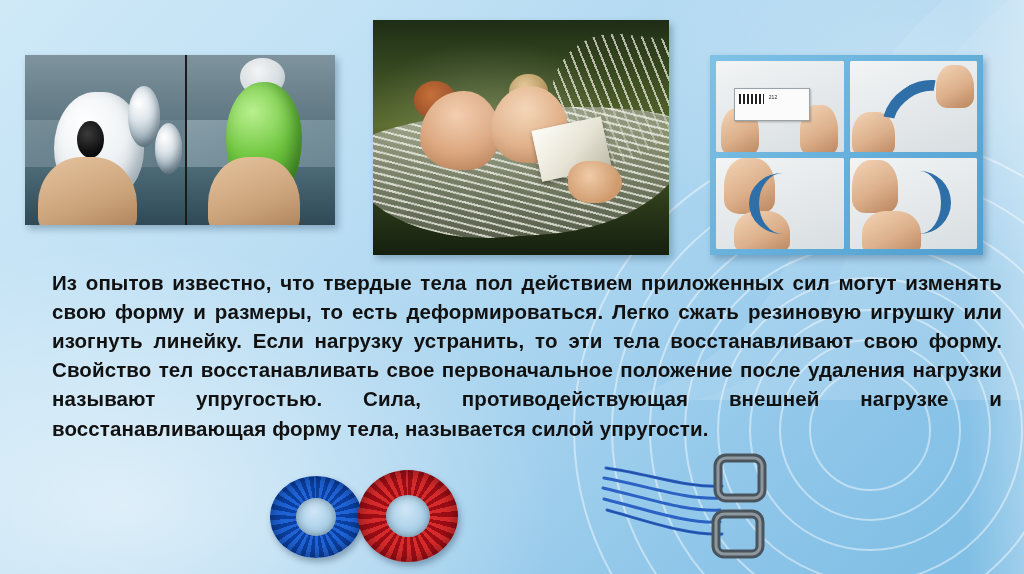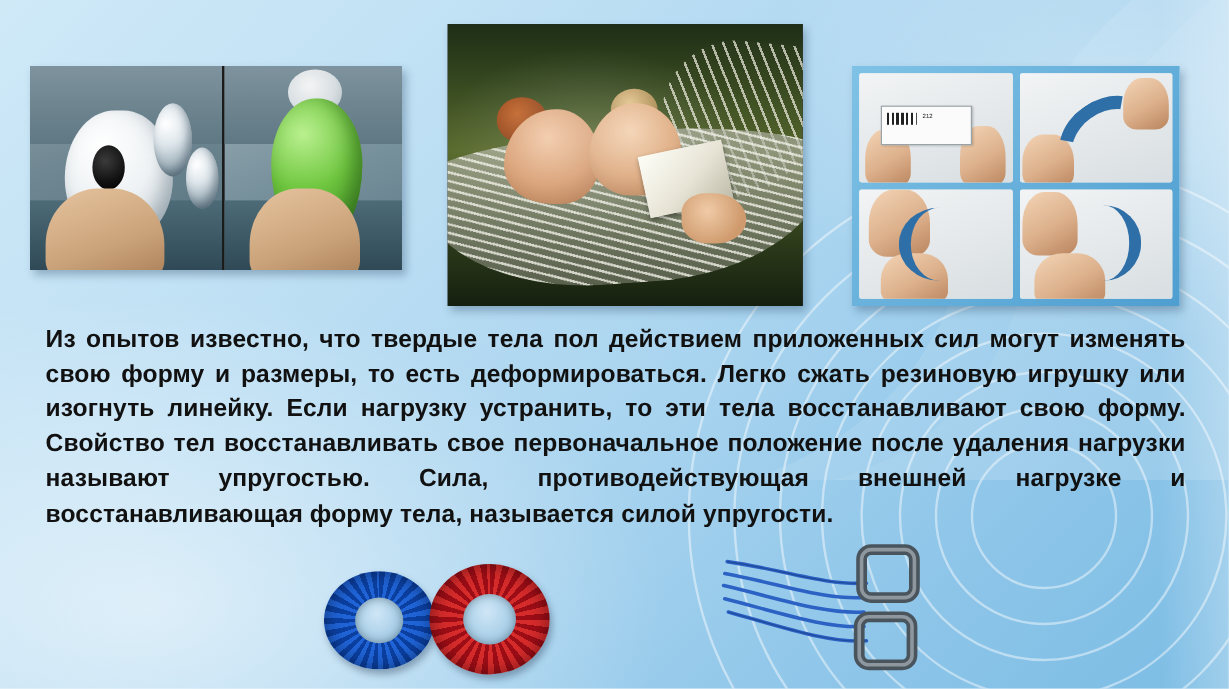--- a/index.html
+++ b/index.html
@@ -208,21 +208,21 @@
     background: repeating-linear-gradient(90deg,#222 0 2px, #fff 2px 4px);
   }
   .card-txt {
     position:absolute; left:46%; top:16%; font-size:5px; color:#222;
     font-family:"Liberation Sans", sans-serif;
   }
 
   
   #body-text {
     position: absolute;
-    left: 38px;
+    left: 52px;
     top: 268px;
     width: 950px;
     font-size: 20.5px;
     line-height: 1.42;
     font-weight: bold;
     color: #111111;
     text-align: justify;
     letter-spacing: 0.1px;
   }
 

